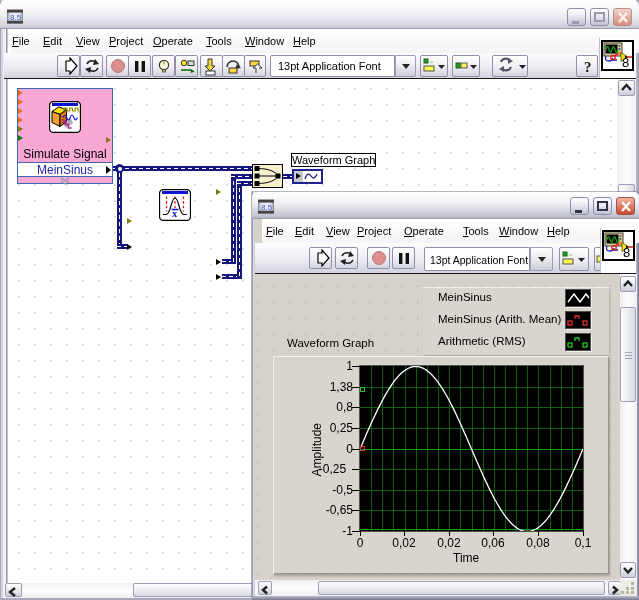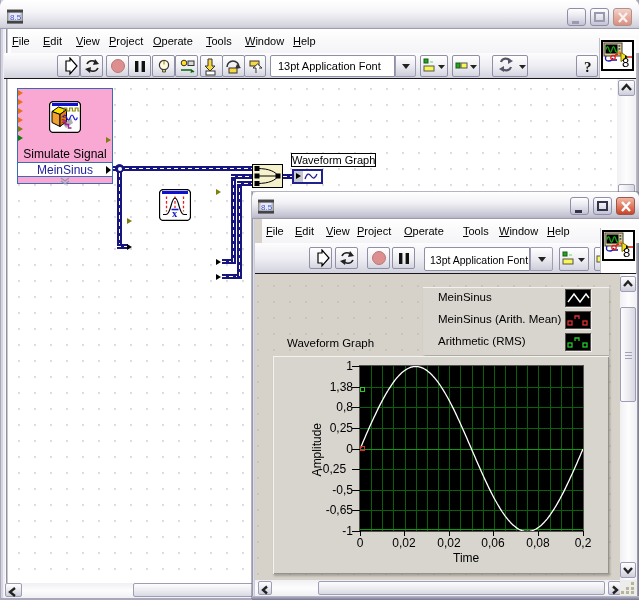--- a/index.html
+++ b/index.html
@@ -551,21 +551,21 @@
   <div class="abs legtext" style="left:88px;top:344px;width:40px;text-align:center;font-size:12px;">0</div>
 <div class="abs" style="left:108px;top:339px;width:1px;height:5px;background:#000;"></div>
 <div class="abs legtext" style="left:132px;top:344px;width:40px;text-align:center;font-size:12px;">0,02</div>
 <div class="abs" style="left:152px;top:339px;width:1px;height:5px;background:#000;"></div>
 <div class="abs legtext" style="left:177px;top:344px;width:40px;text-align:center;font-size:12px;">0,02</div>
 <div class="abs" style="left:197px;top:339px;width:1px;height:5px;background:#000;"></div>
 <div class="abs legtext" style="left:221px;top:344px;width:40px;text-align:center;font-size:12px;">0,06</div>
 <div class="abs" style="left:241px;top:339px;width:1px;height:5px;background:#000;"></div>
 <div class="abs legtext" style="left:266px;top:344px;width:40px;text-align:center;font-size:12px;">0,08</div>
 <div class="abs" style="left:286px;top:339px;width:1px;height:5px;background:#000;"></div>
-<div class="abs legtext" style="left:311px;top:344px;width:40px;text-align:center;font-size:12px;">0,2</div>
+<div class="abs legtext" style="left:311px;top:344px;width:40px;text-align:center;font-size:12px;">0,1</div>
 <div class="abs" style="left:331px;top:339px;width:1px;height:5px;background:#000;"></div>
 
   <div class="legtext" style="left:201px;top:359px;font-size:12px;">Time</div>
   <div class="legtext" style="left:58px;top:231px;writing-mode:vertical-rl;transform:rotate(180deg);font-size:12px;">Amplitude</div>
 
   <div class="abs sbtrack" style="left:368px;top:82px;width:17px;height:306px;">
     <div class="sbtn" style="left:0px;top:2px;width:16px;height:16px;"><svg width="14" height="14">
           <path d="M3 9 L7 4.5 L11 9" fill="none" stroke="#222" stroke-width="2.4"></path>
         </svg></div>
     <div class="sthumb" style="left:0px;top:33px;width:16px;height:95px;">

